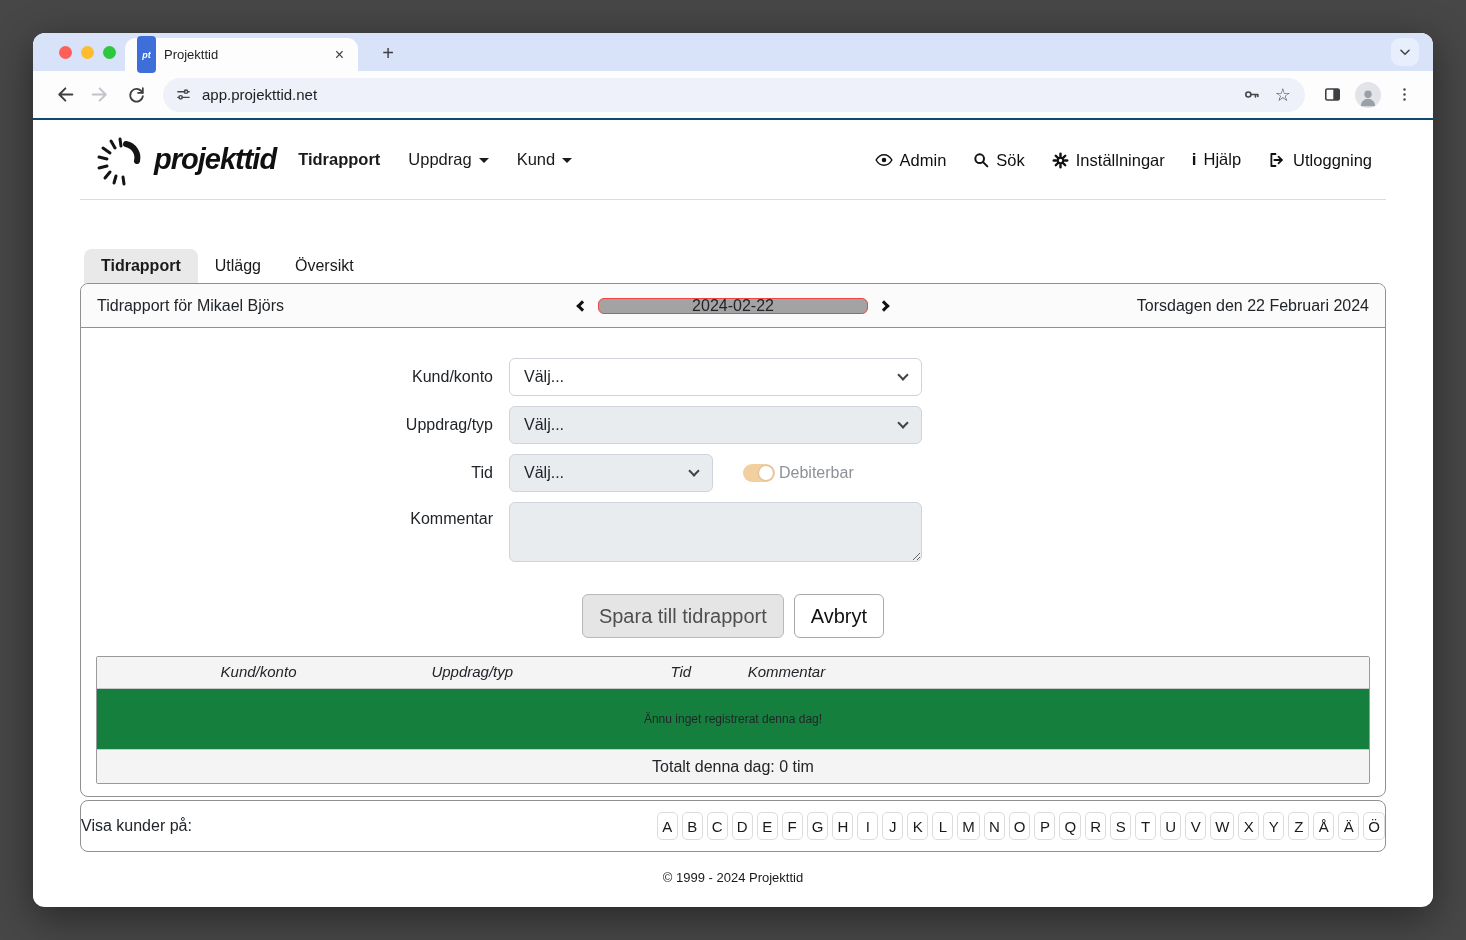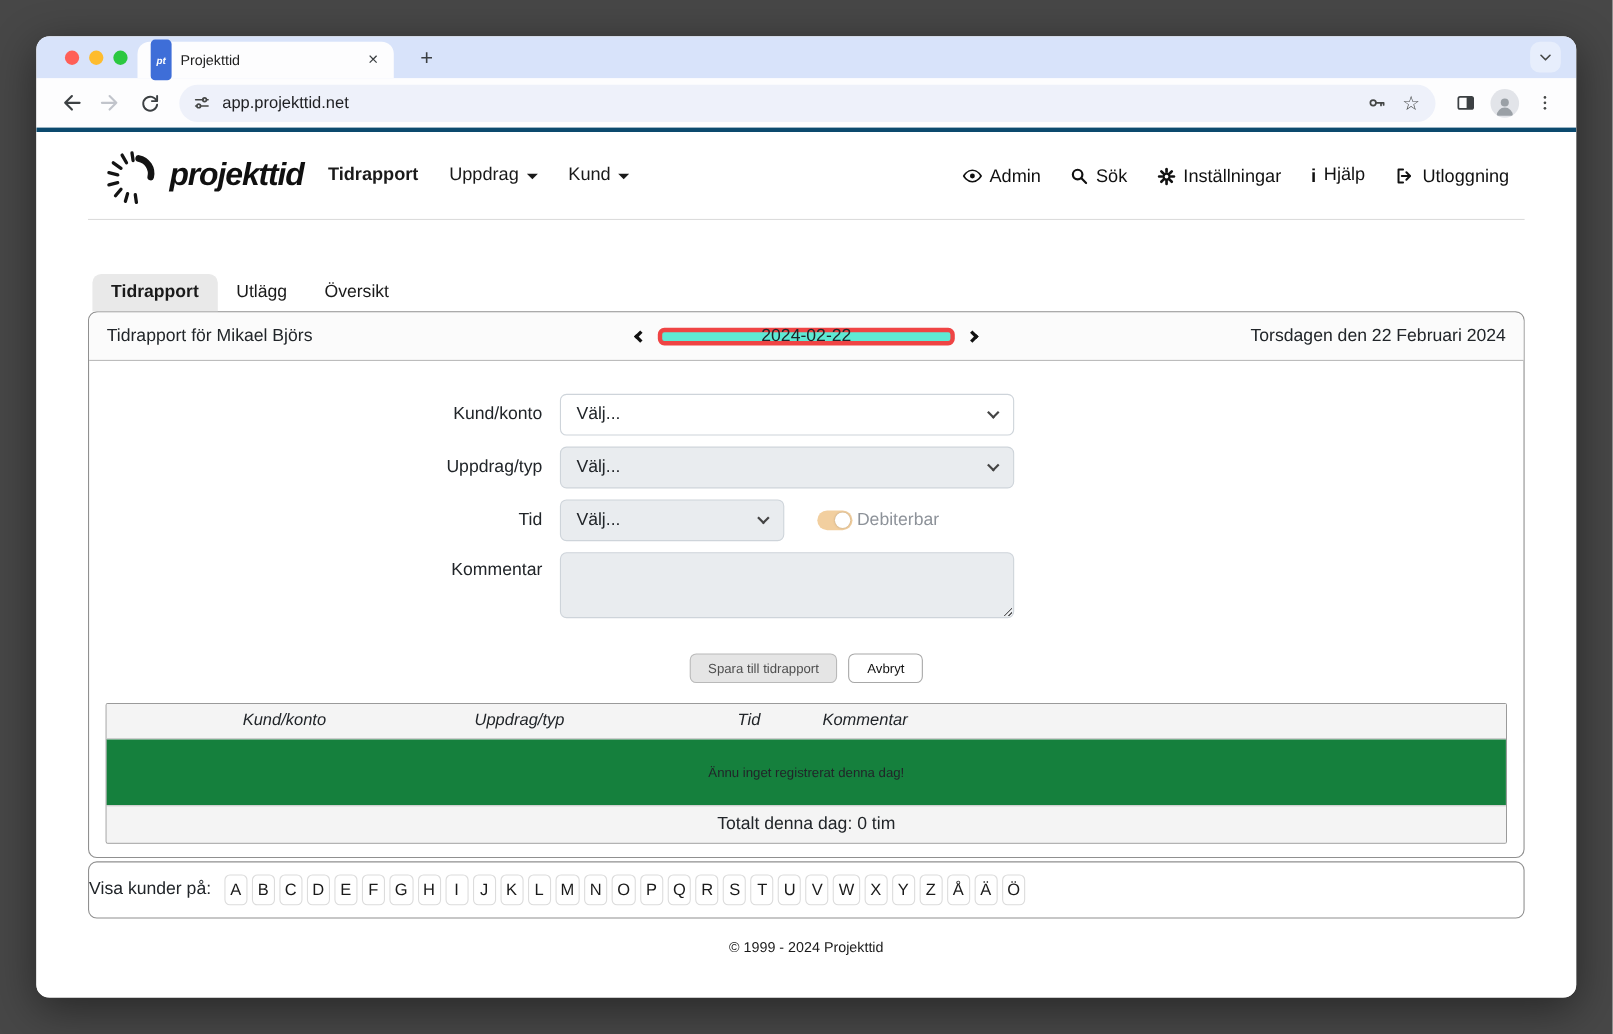--- a/index.html
+++ b/index.html
@@ -29,21 +29,21 @@
   .favicon { width:19px; height:37px; border-radius:4px; background:#3e6ed8; color:#fff;
     font-style:italic; font-weight:bold; font-size:9px; display:flex; align-items:center; justify-content:center; }
   .tab-title { font-size:13px; color:#1f1f1f; flex:1; white-space:nowrap; overflow:hidden; }
   .tab-close { font-size:16px; color:#3c4043; line-height:1; padding:2px 4px; border-radius:4px; cursor:pointer; }
   .newtab { position:absolute; left:342px; bottom:5px; font-size:20px; color:#3c4043; width:26px; height:26px;
     display:flex; align-items:center; justify-content:center; border-radius:50%; cursor:pointer; }
   .strip-chevron { position:absolute; right:14px; top:5px; width:28px; height:28px; border-radius:9px;
     background:#e7eefc; display:flex; align-items:center; justify-content:center; cursor:pointer; }
   
   .toolbar { height:49px; background:#fdfdfe; display:flex; align-items:center; padding:0 14px 0 16px; gap:6px;
-    border-bottom:4px solid #0c4a6e; }
+    border-bottom:2px solid #0c4a6e; }
   .tb-btn { width:30px; height:30px; display:flex; align-items:center; justify-content:center; border-radius:50%; cursor:pointer; flex:0 0 auto; }
   .omnibox { flex:1; height:34px; background:#eef1fa; border-radius:17px; display:flex; align-items:center;
     padding:0 10px 0 12px; gap:10px; margin:0 6px; }
   .url-text { font-size:15px; color:#202124; flex:1; }
   .omni-right { display:flex; align-items:center; gap:14px; padding-right:4px; }
   .star-glyph { font-size:18px; color:#454746; line-height:1; }
   .avatar { width:26px; height:26px; border-radius:50%; background:#e2e4e9; display:flex; align-items:flex-end; justify-content:center; overflow:hidden; }
   
   .page { background:#ffffff; height:786px; padding:0 47px; font-size:16px; }
   .app-header { height:80px; display:flex; align-items:center; padding:0 14px; border-bottom:1px solid #dcdcdc; }
@@ -63,21 +63,21 @@
   .app-tab.active { background:#e9e9e9; font-weight:bold; }
   
   .panel { border:1px solid #909090; border-radius:8px; background:#fff; }
   .panel-header { height:44px; display:flex; align-items:center; padding:0 16px; background:#fbfbfb;
     border-bottom:1px solid #909090; border-radius:8px 8px 0 0; position:relative; }
   .panel-title { font-size:16px; }
   .date-nav { position:absolute; left:50%; transform:translateX(-50%); display:flex; align-items:center; gap:12px; }
   .chev { display:inline-block; width:8px; height:8px; border-left:3px solid #111; border-bottom:3px solid #111; cursor:pointer; }
   .chev.left  { transform:rotate(45deg); }
   .chev.right { transform:rotate(225deg); }
-  .date-box { width:270px; height:16px; background:#5eead4; border:4px solid #ef4444; border-radius:6px;
+  .date-box { width:270px; height:16px; background:#a3a3a3; border:1px solid #ef4444; border-radius:6px;
     display:flex; align-items:center; justify-content:center; font-size:16px; cursor:pointer; }
   .date-long { margin-left:auto; font-size:16px; }
   .panel-body { padding:30px 0 0 0; }
   .form-row { display:flex; align-items:center; margin-bottom:10px; }
   .form-row.top { align-items:flex-start; }
   .form-label { width:428px; text-align:right; padding-right:16px; font-size:16px; flex:0 0 auto; }
   .form-row.top .form-label { padding-top:8px; }
   .select {
     width:413px; height:38px; border:1px solid #ced4da; border-radius:6px; background:#fff;
     display:flex; align-items:center; padding:0 14px; font-size:16px; color:#212529; cursor:pointer;
@@ -86,33 +86,33 @@
   .select .sel-text { flex:1; }
   .sel-chevron { width:8px; height:8px; border-left:2px solid #444; border-bottom:2px solid #444; transform:rotate(-45deg); margin-top:-4px; }
   .select.narrow { width:204px; }
   .toggle-wrap { display:flex; align-items:center; gap:4px; margin-left:30px; }
   .toggle { width:32px; height:18px; border-radius:9px; background:#f2cf9f; position:relative; cursor:pointer; }
   .toggle .knob { position:absolute; right:2px; top:2px; width:14px; height:14px; border-radius:50%; background:#fff; box-shadow:0 0 2px rgba(0,0,0,.25); }
   .toggle-label { color:#8d9299; font-size:16px; }
   .textarea { width:413px; height:60px; background:#e9ecef; border:1px solid #ced4da; border-radius:6px;
     resize:both; font-family:"Liberation Sans", sans-serif; font-size:15px; padding:6px 10px; color:#212529; }
   .btn-row { display:flex; justify-content:center; gap:10px; margin-top:32px; }
-  .btn { height:27px; border-radius:6px; font-size:12px; padding:0 16px; cursor:pointer; font-family:"Liberation Sans", sans-serif; }
+  .btn { height:44px; border-radius:6px; font-size:20px; padding:0 16px; cursor:pointer; font-family:"Liberation Sans", sans-serif; }
   .btn-save { background:#e5e5e5; border:1px solid #b9b9b9; color:#4f4f4f; }
   .btn-cancel { background:#fff; border:1px solid #a8a8a8; color:#111; }
   
   .day-table { margin:18px 15px 12px 15px; border:1px solid #9a9a9a; border-radius:2px; }
   .dt-head { position:relative; height:32px; background:#f4f4f4; border-bottom:1px solid #c9c9c9; }
   .dt-head span { position:absolute; top:6px; transform:translateX(-50%); font-style:italic; font-size:15px; color:#212529; white-space:nowrap; }
   .dt-empty { height:60px; display:flex; align-items:center; justify-content:center; font-size:12px; background:#15803d; }
   .dt-total { height:34px; display:flex; align-items:center; justify-content:center; font-size:16px;
     background:#f4f4f4; border-top:1px solid #c9c9c9; }
   
   .alpha-box { margin-top:3px; border:1px solid #909090; border-radius:8px; height:52px;
-    display:flex; align-items:center; justify-content:flex-start; gap:4px; }
+    display:flex; align-items:center; justify-content:space-between; gap:4px; }
   .alpha-label { font-size:16px; margin-right:8px; }
   .alpha-btn { min-width:21px; height:28px; padding:0 4px; background:#fff; border:1px solid #dcdcdc; border-radius:5px;
     font-size:15px; color:#1a1a1a; display:inline-flex; align-items:center; justify-content:center; cursor:pointer; }
   
   .footer { text-align:center; font-size:13px; margin-top:18px; color:#1a1a1a; }
 </style>
 </head>
 <body>
 
 <div class="window">

